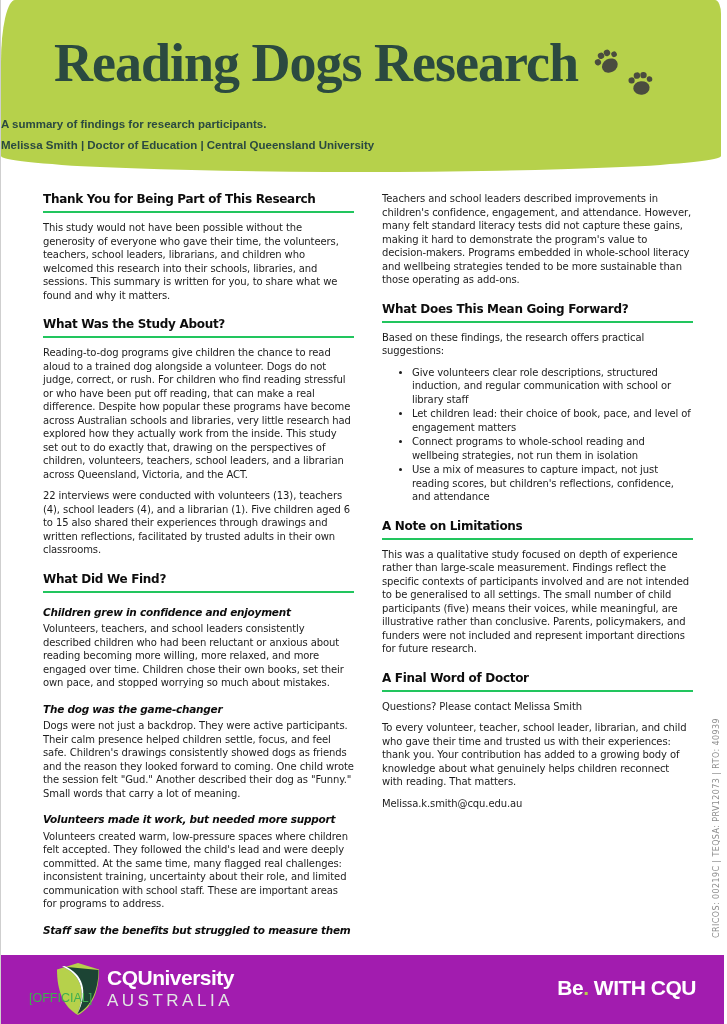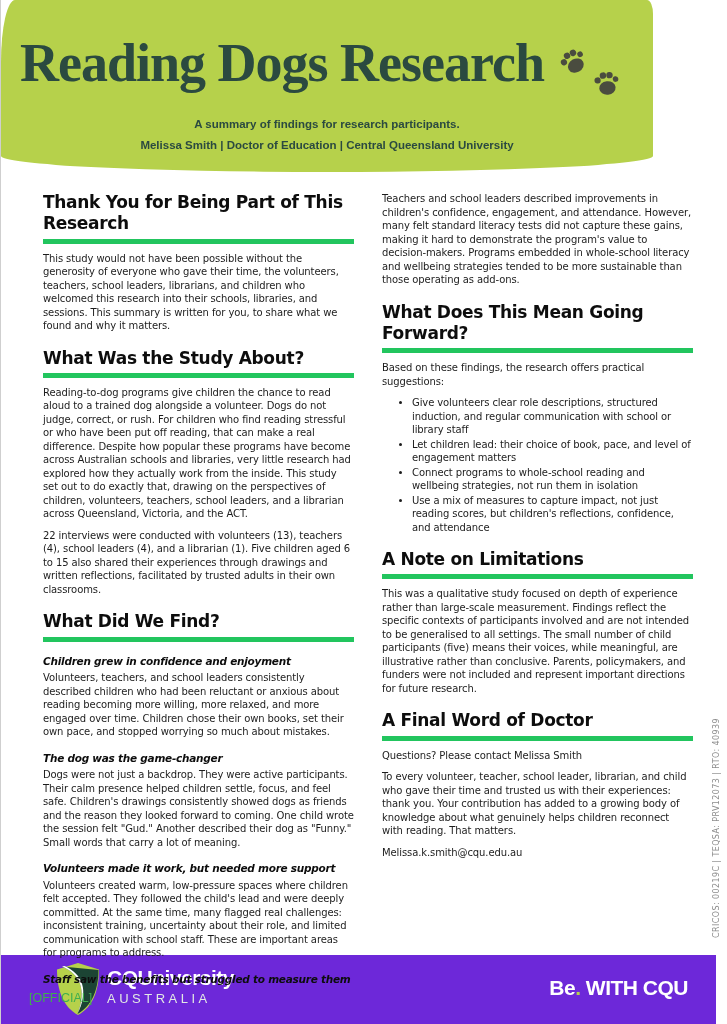--- a/index.html
+++ b/index.html
@@ -4,27 +4,27 @@
 <style>
   html,body{margin:0;padding:0;background:#e9e9e9;}
   .page{
     position:relative; width:727px; height:1024px; background:#ffffff;
     margin:0 auto; overflow:hidden;
     border-left:1px solid #cfcfcf; border-right:1px solid #cfcfcf;
     font-family:"DejaVu Sans", sans-serif;
   }
   
   .banner{
-    position:absolute; left:0; top:0; width:652px; height:172px;
+    position:absolute; left:0; top:0; width:720px; height:172px;
     background:#b6d14b;
     border-top-left-radius:14px 62px;
     border-top-right-radius:6px 14px;
     border-bottom-left-radius:50% 16px;
     border-bottom-right-radius:50% 16px;
-    text-align:center;
+    text-align:left;
   }
   .title-row{
     display:flex; justify-content:center; align-items:flex-start;
     padding-top:36px; gap:8px;
   }
   .banner h1{
     margin:0; font-family:"Liberation Serif", serif; font-weight:bold;
     font-size:54px; line-height:1.0; color:#2b4a40; letter-spacing:-1px;
   }
   .paws{ margin-top:4px; }
@@ -36,23 +36,23 @@
     margin:9px 0 0 0; font-family:"Liberation Sans", sans-serif;
     font-weight:bold; font-size:11.5px; color:#2b4a40;
   }
   
   .content{
     position:absolute; left:42px; top:192px; width:650px;
     display:flex; gap:28px; z-index:2;
   }
   .col{ width:311px; color:#1c1c1c; }
   .col h2{
-    font-size:17px; font-weight:bold; color:#0d0d0d; letter-spacing:-0.3px;
+    font-size:12px; font-weight:bold; color:#0d0d0d; letter-spacing:-0.3px;
     margin:15px 0 8px 0; padding-bottom:4px;
-    border-bottom:5px solid #22c55e; line-height:1.25;
+    border-bottom:2px solid #22c55e; line-height:1.25;
   }
   .col > h2:first-child, .col > p:first-child{ margin-top:0; }
   .col h3{
     font-size:10.5px; font-weight:bold; color:#0d0d0d; letter-spacing:-0.25px;
     margin:13px 0 3px 0; line-height:1.3;font-style:italic;
   }
   .col p{
     font-size:10px; line-height:13.5px; letter-spacing:-0.1px;
     margin:0 0 8px 0;
   }
@@ -64,28 +64,28 @@
     margin:0 0 1px 0;
   }
   
   .compliance{
     position:absolute; right:7px; top:718px; z-index:3;
     writing-mode:vertical-rl; transform:rotate(180deg);
     font-size:8px; color:#8c8c8c; letter-spacing:0.4px; white-space:nowrap;
   }
   
   .footer{
-    position:absolute; left:0; right:12px; top:955px; height:69px;
-    background:#6d28d9; z-index:1;
+    position:absolute; left:0; right:4px; top:955px; height:69px;
+    background:#a21caf; z-index:1;
   }
   .footer-logo{ position:absolute; left:54px; top:7px; }
   .uni-text{ position:absolute; left:106px; top:12px; color:#ffffff;
     font-family:"Liberation Sans", sans-serif; }
   .uni-name{ font-size:21px; font-weight:bold; letter-spacing:-0.5px; line-height:1; }
-  .uni-country{ font-size:13px; letter-spacing:3.5px; color:#e2e8e4; margin-top:3px; }
+  .uni-country{ font-size:17px; letter-spacing:3.5px; color:#e2e8e4; margin-top:3px; }
   .tagline{
     position:absolute; right:28px; top:21px;
     font-family:"Liberation Sans", sans-serif; font-weight:bold;
     font-size:21px; color:#ffffff; letter-spacing:-0.5px;
   }
   .tagline .dot{ color:#b6d14b; }
   .official{
     position:absolute; left:28px; top:991px; z-index:4;
     font-family:"Liberation Sans", sans-serif; font-size:12.5px;
     color:#3fae4f;

